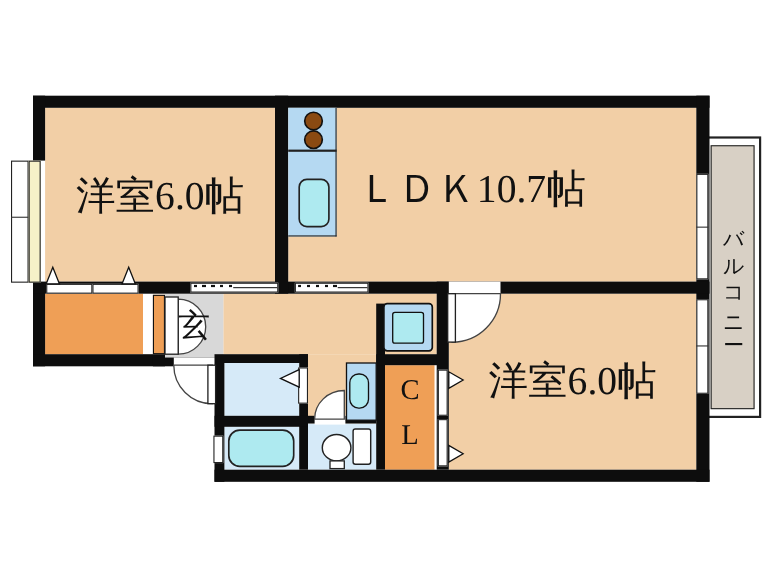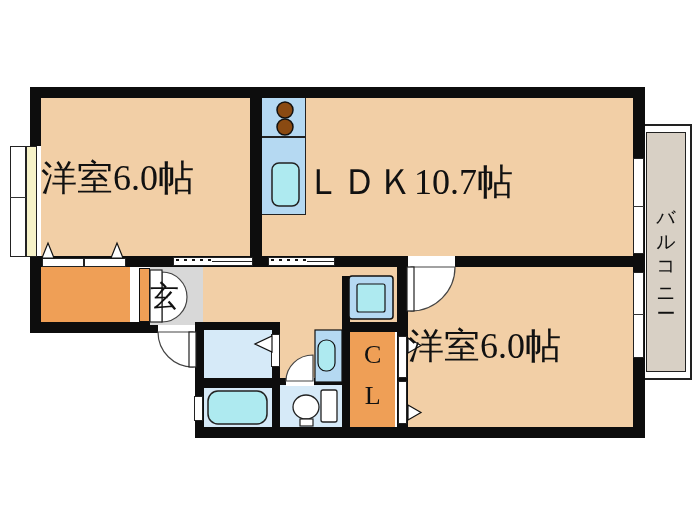--- a/index.html
+++ b/index.html
@@ -7,21 +7,21 @@
         font-family:"Liberation Serif", serif;}
   .abs{position:absolute;box-sizing:border-box;}
   .wall{background:var(--wall,#0d0d0d);}
   .floor{background:var(--floor,#f2cfa6);}
   .orange{background:var(--storage-orange,#ef9f56);}
   .gray{background:var(--entrance-gray,#d8d8d8);}
   .wet{background:var(--wet-area-blue,#d6eaf8);}
   .opening{background:#fff;border:1px solid #222;}
   .panel{background:#fff;border:1px solid #222;}
   .dots{background:repeating-linear-gradient(90deg,#111 0 3px,transparent 3px 8px);}
-  .label{color:#111;text-align:left;line-height:1.05;}
+  .label{color:#111;text-align:center;line-height:1.05;}
   .vtext{writing-mode:vertical-rl;text-orientation:upright;}
   svg{position:absolute;left:0;top:0;pointer-events:none;}
 </style>
 </head>
 <body>
 
 <div id="plan">
 
   <div class="abs" style="left:640px;top:124px;width:52px;height:256px;background:#fff;border:2px solid #222;"></div>
   <div class="abs" style="left:646px;top:132px;width:40px;height:240px;background:var(--balcony-beige,#d8d0c5);border:1.5px solid #222;display:flex;align-items:center;justify-content:center;">
@@ -144,18 +144,18 @@
 
     <path d="M272,336 L272,352 L255,344 Z" fill="#fff" stroke="#111" stroke-width="1.2"></path>
 
     <g>
       <path d="M408,338 L408,353 L421,345.5 Z" fill="#fff" stroke="#111" stroke-width="1.2"></path>
       <path d="M408,405 L408,420 L421,412.5 Z" fill="#fff" stroke="#111" stroke-width="1.2"></path>
     </g>
   </svg>
 
   <div class="abs label" style="left:41px;top:160px;width:209px;font-size:36px;">洋室6.0帖</div>
-  <div class="abs label" style="left:262px;top:164px;width:334px;font-size:36px;margin-left:44px;">ＬＤＫ10.7帖</div>
+  <div class="abs label" style="left:262px;top:154px;width:334px;font-size:36px;">ＬＤＫ10.7帖</div>
   <div class="abs label" style="left:408px;top:328px;width:225px;font-size:36px;">洋室6.0帖</div>
   <div class="abs label" style="left:150px;top:281px;width:53px;font-size:29px;">玄</div>
   <div class="abs label vtext" style="left:350px;top:338px;width:45px;height:85px;font-size:26px;letter-spacing:12px;display:flex;align-items:center;justify-content:center;">CL</div>
 
 </div>
 
 </body></html>

